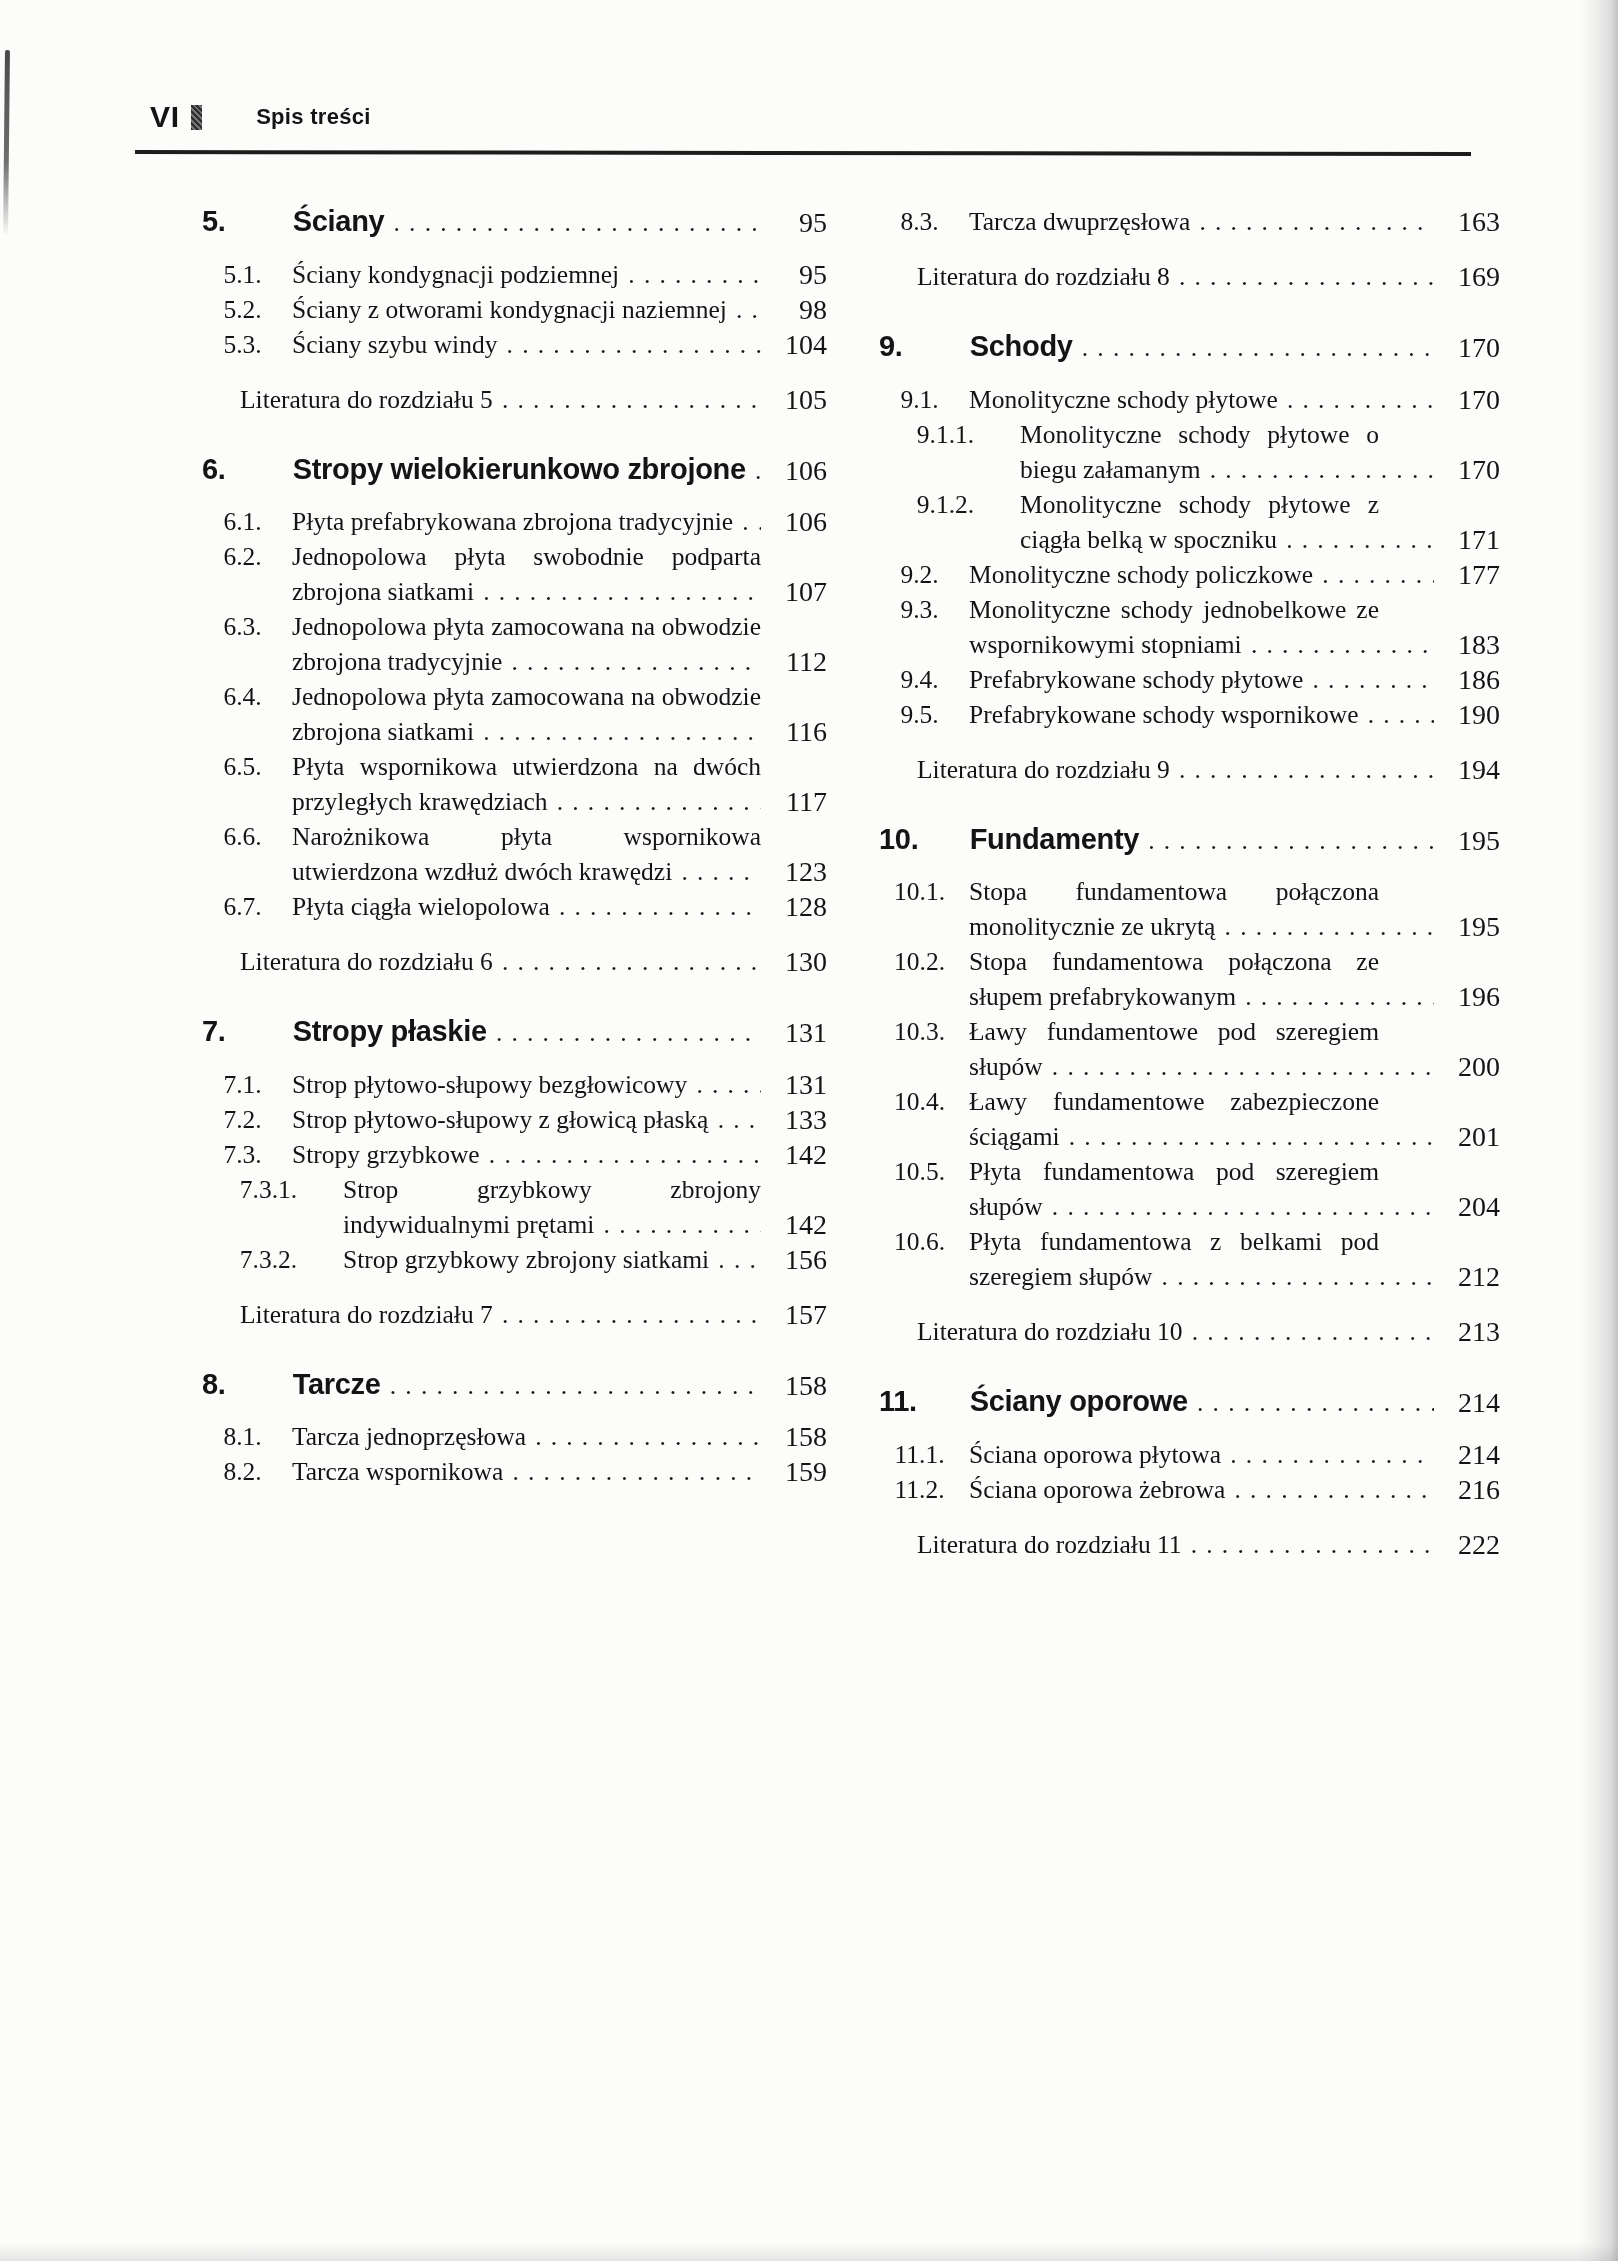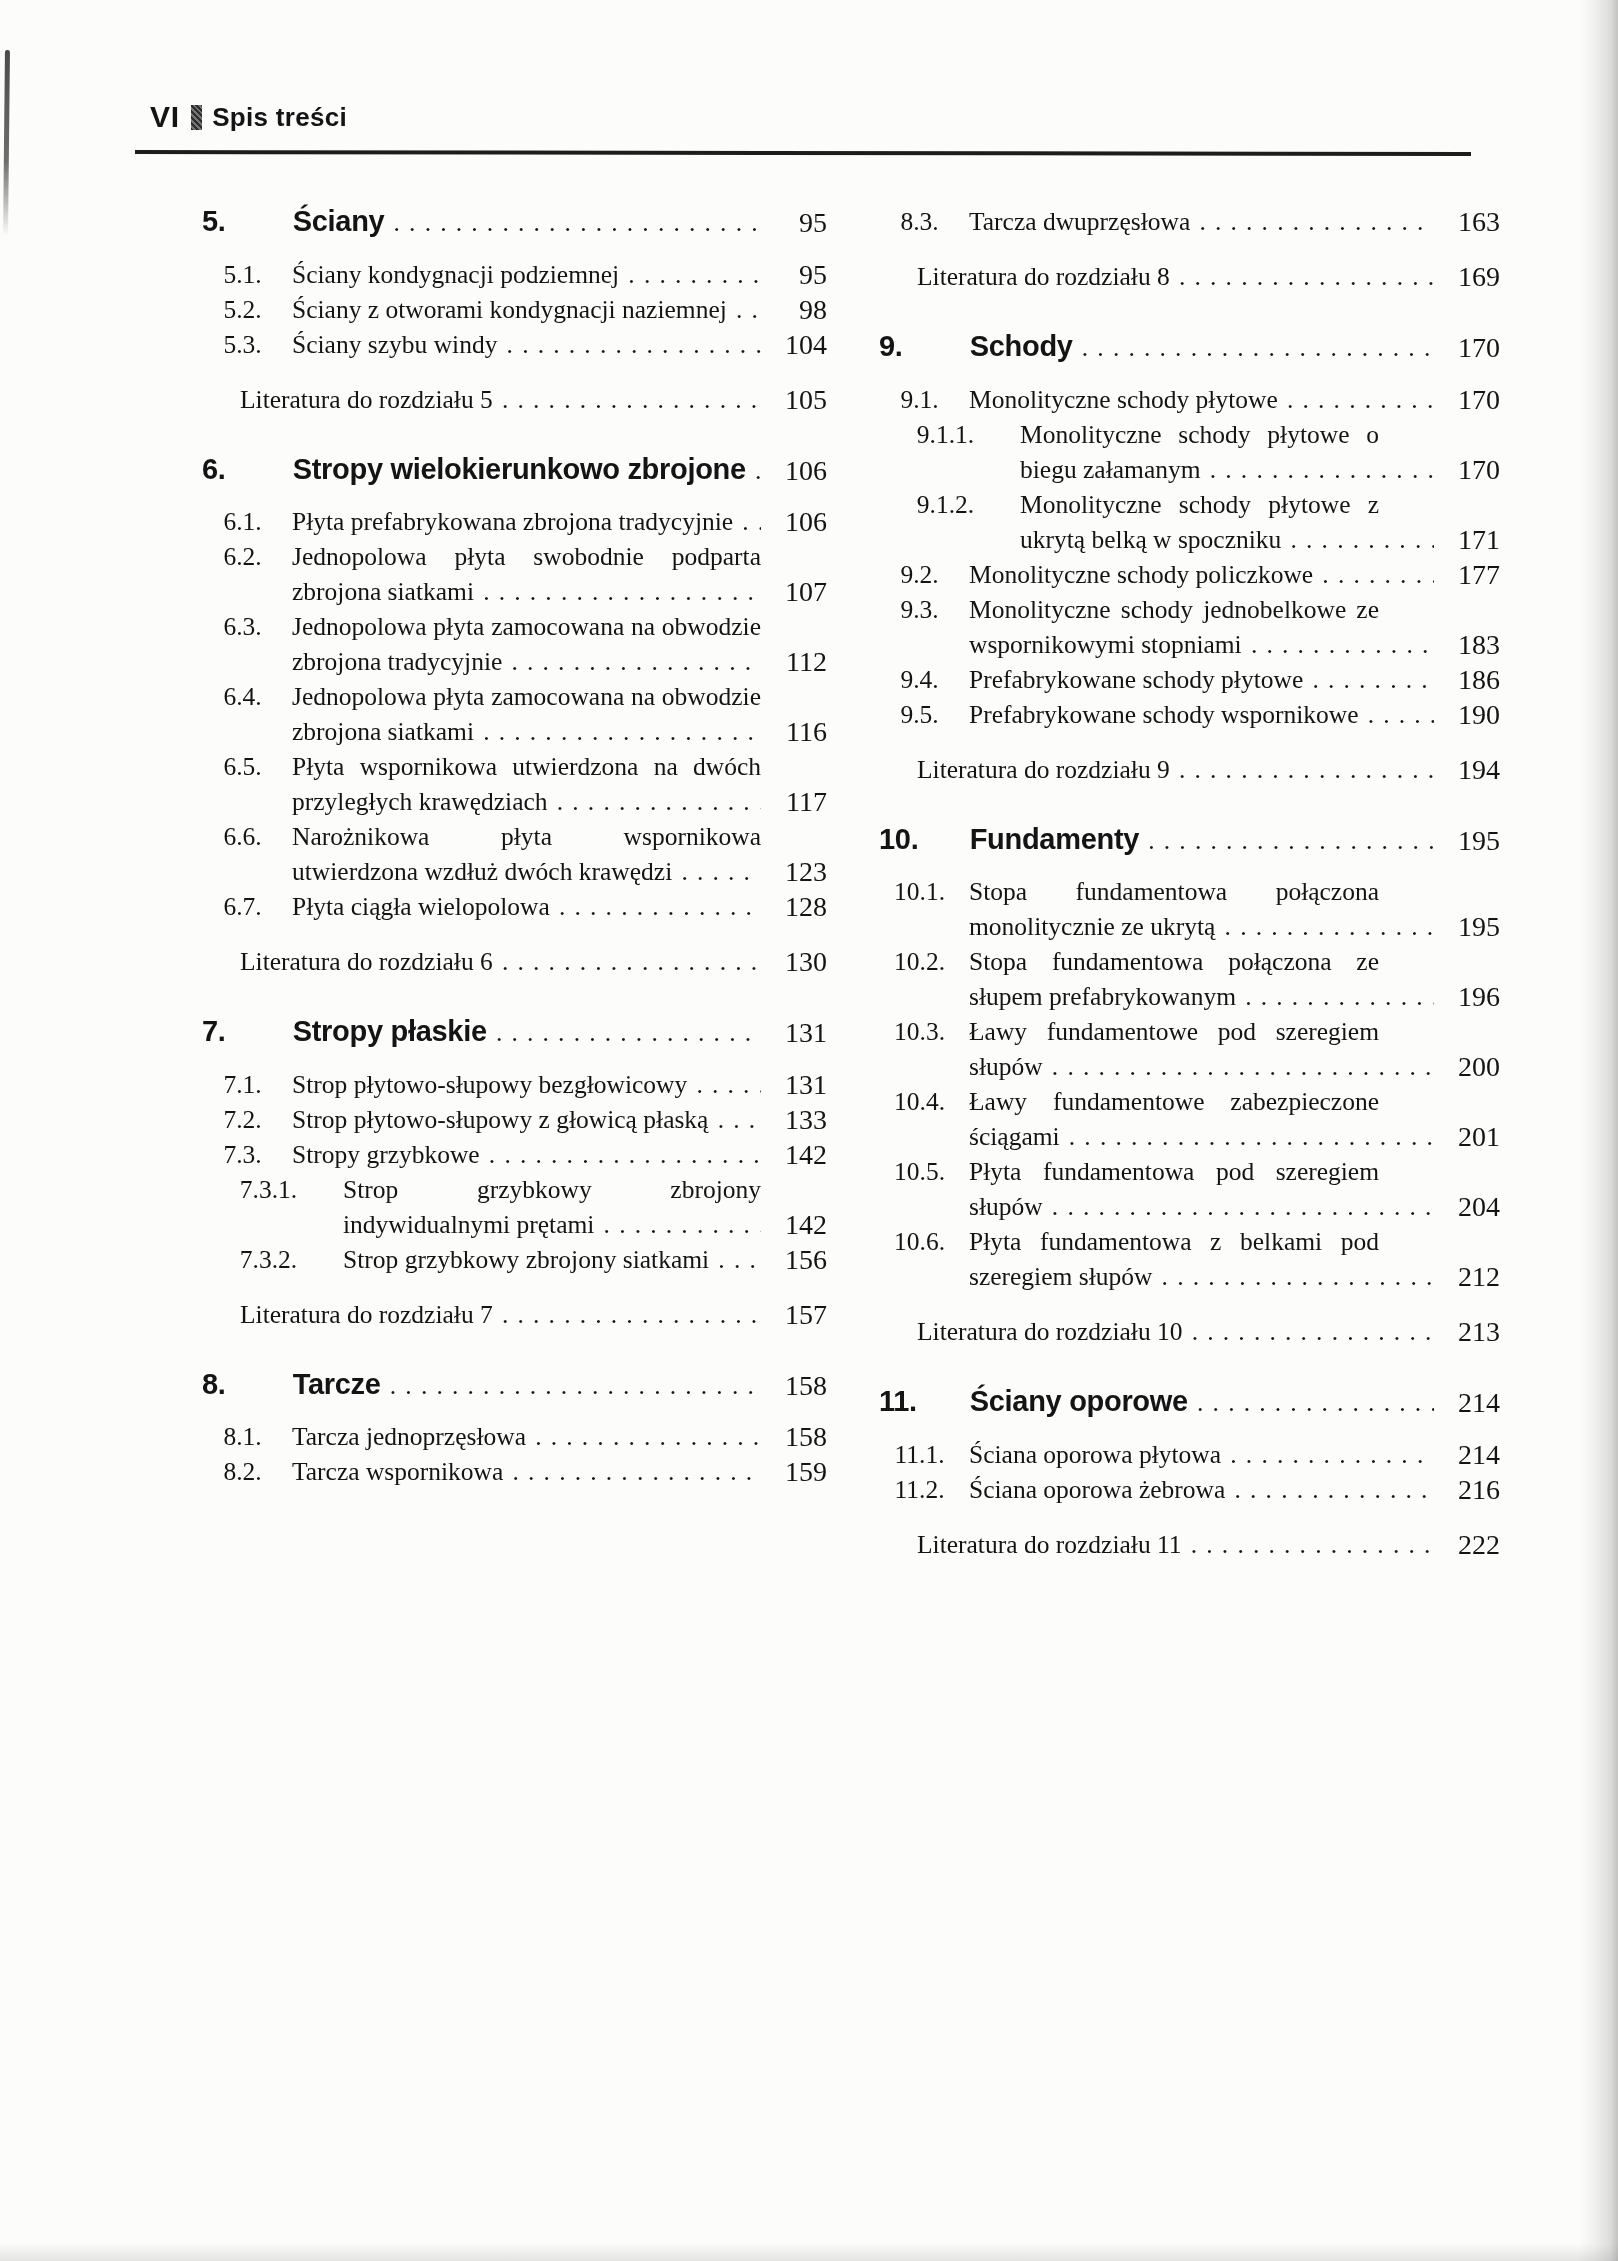--- a/index.html
+++ b/index.html
@@ -27,22 +27,23 @@
     font-weight: 700; font-size: 30px; line-height: 30px;
     letter-spacing: 0.7px;
   }
   .marker {
     width: 11.7px; height: 25px;
     margin-left: 11px; margin-right: 9.7px;
     background: repeating-linear-gradient(45deg, #2e2e2e 0 2.1px, #757575 2.1px 4.1px);
   }
   .htitle {
     font-family: "Liberation Sans", "DejaVu Sans", sans-serif;
-    font-weight: 700; font-size: 26px; line-height: 30px;
+    font-weight: 700; font-size: 22px; line-height: 30px;
     letter-spacing: 0.3px;
+    margin-left: 44px;
   }
   .rule {
     position: absolute; top: 151px; left: 135px;
     width: 1336px; height: 3.5px;
     background: #1d1d1d;
     transform: rotate(0.08deg);
   }
 
   
   .columns {
@@ -278,21 +279,21 @@
         </div>
         <div class="entry section lvl1">
           <div class="entry-main"><span class="num">9.1.</span><span class="label">Monolityczne schody płytowe</span><span class="dots"></span></div>
           <div class="entry-page">170</div>
         </div>
         <div class="entry section lvl2">
           <div class="entry-main"><span class="num">9.1.1.</span><span class="label">Monolityczne schody płytowe o biegu załamanym</span><span class="dots"></span></div>
           <div class="entry-page">170</div>
         </div>
         <div class="entry section lvl2">
-          <div class="entry-main"><span class="num">9.1.2.</span><span class="label">Monolityczne schody płytowe z ukrytą belką w spoczniku</span><span class="dots"></span></div>
+          <div class="entry-main"><span class="num">9.1.2.</span><span class="label">Monolityczne schody płytowe z ciągła belką w spoczniku</span><span class="dots"></span></div>
           <div class="entry-page">171</div>
         </div>
         <div class="entry section lvl1">
           <div class="entry-main"><span class="num">9.2.</span><span class="label">Monolityczne schody policzkowe</span><span class="dots"></span></div>
           <div class="entry-page">177</div>
         </div>
         <div class="entry section lvl1">
           <div class="entry-main"><span class="num">9.3.</span><span class="label">Monolityczne schody jednobelkowe ze wspornikowymi stopniami</span><span class="dots"></span></div>
           <div class="entry-page">183</div>
         </div>

